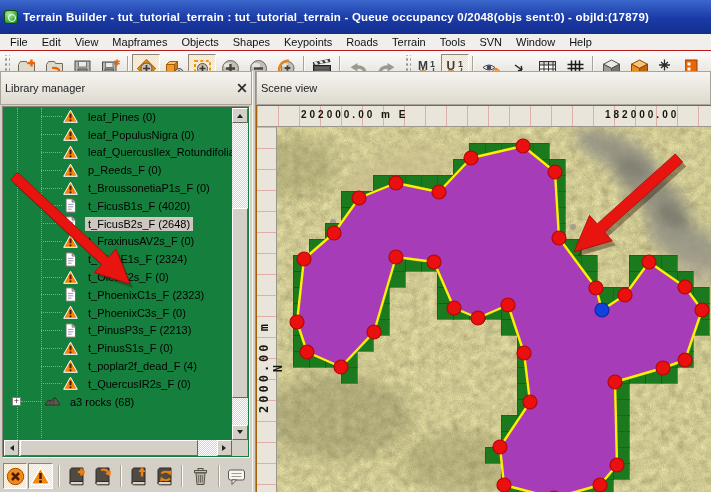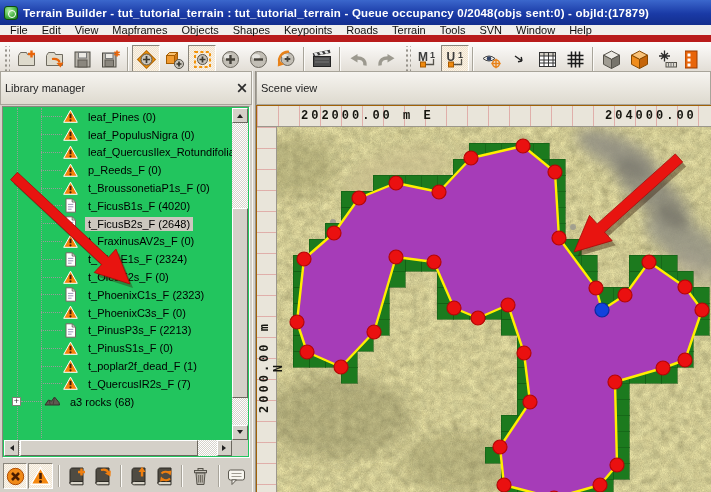--- a/index.html
+++ b/index.html
@@ -1,31 +1,31 @@
 <!DOCTYPE html>
 <html><head>
 <meta charset="utf-8">
 <style>
   * { box-sizing: border-box; margin: 0; padding: 0; }
   html,body { width:711px; height:492px; overflow:hidden; }
   body { font-family:"Liberation Sans", sans-serif; font-size:11px; background:#d4d0c8; position:relative; }
 
   
-  .titlebar { height:25px; background:linear-gradient(180deg,#3b67cc 0%,#1a3aa6 55%,#132e8e 100%);
+  .titlebar { height:34px; background:linear-gradient(180deg,#3b67cc 0%,#1a3aa6 55%,#132e8e 100%);
     color:#fff; display:flex; align-items:center; padding:0 4px; gap:5px; }
   .titlebar .ttl { font-weight:bold; font-size:11.5px; white-space:nowrap; letter-spacing:.2px; }
   .app-icon { width:14px; height:14px; border-radius:3px; flex:0 0 14px;
     background:radial-gradient(circle at 35% 30%, #aef0a0, #3fae3f 60%, #1d7a1d);
     border:1px solid #0d4d0d; position:relative; }
   .app-icon:after { content:""; position:absolute; left:3px; top:3px; width:6px; height:6px;
     border-radius:50%; border:1.5px solid #fff; }
 
   
   .menubar { height:17px; background:#f1efec; display:flex; align-items:center; padding-left:3px;
-    border-bottom:7px solid #b91c1c; }
+    border-bottom:1px solid #b91c1c; }
   .menu-item { padding:1px 7px 2px 7px; color:#111; cursor:default; }
 
   
   .toolbar-row { height:35px; background:linear-gradient(180deg,#fdfcfb,#ded9d0);
     border-bottom:1px solid #b3afa5; display:flex; align-items:center; overflow:hidden; }
   .tb { display:flex; align-items:center; height:100%; padding:0 1px; }
   .tb-handle { width:7px; height:26px; margin:0 2px;
     background-image:radial-gradient(circle, #96928a 1px, rgba(0,0,0,0) 1.3px);
     background-size:4px 5px; background-position:1px 2px; background-repeat:repeat; }
   .tb-btn { width:28px; height:28px; display:flex; align-items:center; justify-content:center;
@@ -35,21 +35,21 @@
   .tb-sep { width:0; height:24px; border-left:1px solid #a8a49a; border-right:1px solid #fbfaf7; margin:0 3px; }
 
   
   .main { position:absolute; top:71px; left:0; right:0; bottom:0; display:flex; }
   .panel-header { height:25px; background:linear-gradient(#f6f4f0,#dedacf); border:1px solid #a8a49a;
     display:flex; align-items:center; justify-content:space-between; padding:16px 4px; color:#222; }
   .splitter { width:4px; background:#d4d0c8; border-left:1px solid #f7f6f3; border-right:1px solid #96928a; }
 
   
   .library { width:252px; flex:0 0 252px; display:flex; flex-direction:column; position:relative; background:#d4d0c8; }
-  .tree-wrap { flex:1; margin:1px 2px 2px 2px; background:#22c55e; position:relative;
+  .tree-wrap { flex:1; margin:1px 2px 2px 2px; background:#15803d; position:relative;
     border:1px solid; border-color:#8a867c #fff #fff #8a867c; overflow:hidden; }
   .rows { position:absolute; left:1px; top:1px; right:17px; bottom:17px; overflow:hidden; }
   .tline { position:absolute; width:0; border-left:1px dotted #9a9a9a; top:0; }
   .trow { height:17.8px; display:flex; align-items:center; position:relative; }
   .trow .stub { position:absolute; left:37px; width:21px; height:0; border-top:1px dotted #9a9a9a; }
   .trow.outer .stub { left:17px; width:20px; }
   .trow .ticon { position:absolute; left:59px; width:15px; height:15px; }
   .trow.outer .ticon { left:40px; }
   .trow .tlabel { position:absolute; left:81px; white-space:nowrap; padding:1px 3px; color:#000; }
   .trow.outer .tlabel { left:63px; }
@@ -83,21 +83,21 @@
   
   .scene { flex:1; display:flex; flex-direction:column; background:#a16207; min-width:0; }
   .scene-body { flex:1; position:relative; margin:1px 0 0 1px; overflow:hidden; }
   .ruler-top { position:absolute; left:0; right:0; top:0; height:21px; background:#e9e5da;
     border-bottom:1px solid #9b978c; z-index:3;
     background-image:repeating-linear-gradient(to right, rgba(216,130,130,.55) 0 1px, rgba(0,0,0,0) 1px 21px); }
   .ruler-left { position:absolute; left:0; top:0; bottom:0; width:20px; background:#e9e5da;
     border-right:1px solid #9b978c; z-index:2;
     background-image:repeating-linear-gradient(to bottom, rgba(216,130,130,.55) 0 1px, rgba(0,0,0,0) 1px 21px); }
   .ruler-corner-mark { position:absolute; left:6px; top:2px; z-index:4; }
-  .rlbl { position:absolute; font-family:Liberation Mono, monospace; font-weight:700; font-size:12px;
+  .rlbl { position:absolute; font-family:Liberation Sans, sans-serif; font-weight:700; font-size:10px;
     letter-spacing:3px; color:#15150f; top:3px; z-index:4; white-space:nowrap; }
   .rlbl.left-r { left:44px; }
   .rlbl.right-r { left:348px; }
   .rlbl-v { position:absolute; left:-40px; top:251px; width:100px; height:20px; text-align:center;
     transform:rotate(-90deg); font-family:"DejaVu Sans Mono", monospace; font-weight:700; font-size:12px;
     letter-spacing:3px; color:#15150f; z-index:3; }
   .map { position:absolute; left:20px; top:21px; right:0; bottom:0; }
   .map svg { display:block; }
 </style>
 </head>
@@ -490,30 +490,30 @@
               </svg></span>
             <span class="tlabel">t_PinusS1s_F (0)</span>
           </div>
           <div class="trow">
             <span class="stub"></span>
             <span class="ticon"><svg width="15" height="15" viewBox="0 0 15 15">
                 <polygon points="7.5,1.2 14.3,13.3 .7,13.3" fill="#f5820a" stroke="#fff" stroke-width="1"></polygon>
                 <path d="M7.5 4.8v4.4" stroke="#46200a" stroke-width="2"></path>
                 <circle cx="7.5" cy="11.3" r="1.1" fill="#46200a"></circle>
               </svg></span>
-            <span class="tlabel">t_poplar2f_dead_F (1)</span>
-          </div>
-          <div class="trow">
-            <span class="stub"></span>
-            <span class="ticon"><svg width="15" height="15" viewBox="0 0 15 15">
-                <polygon points="7.5,1.2 14.3,13.3 .7,13.3" fill="#f5820a" stroke="#fff" stroke-width="1"></polygon>
-                <path d="M7.5 4.8v4.4" stroke="#46200a" stroke-width="2"></path>
-                <circle cx="7.5" cy="11.3" r="1.1" fill="#46200a"></circle>
-              </svg></span>
-            <span class="tlabel">t_QuercusIR2s_F (7)</span>
+            <span class="tlabel">t_poplar2f_dead_F (4)</span>
+          </div>
+          <div class="trow">
+            <span class="stub"></span>
+            <span class="ticon"><svg width="15" height="15" viewBox="0 0 15 15">
+                <polygon points="7.5,1.2 14.3,13.3 .7,13.3" fill="#f5820a" stroke="#fff" stroke-width="1"></polygon>
+                <path d="M7.5 4.8v4.4" stroke="#46200a" stroke-width="2"></path>
+                <circle cx="7.5" cy="11.3" r="1.1" fill="#46200a"></circle>
+              </svg></span>
+            <span class="tlabel">t_QuercusIR2s_F (0)</span>
           </div>
           <div class="trow outer">
             <span class="stub"></span>
             <span class="expander">+</span>
             <span class="ticon"><svg width="17" height="13" viewBox="0 0 17 13">
                 <path d="M1 11l3.5-5 3 1.2L10.5 3l4.5 5.5.5 2.5z" fill="#5e5a50" stroke="#33302a"></path>
                 <path d="M5 6.5l1.5 4.5M10.5 3.5L9 11" stroke="#423f37" fill="none"></path>
               </svg></span>
             <span class="tlabel">a3 rocks (68)</span>
           </div>
@@ -629,21 +629,21 @@
 
   <div class="scene">
     <div class="panel-header">
       <span>Scene view</span>
     </div>
     <div class="scene-body">
       <div class="ruler-top"></div>
       <div class="ruler-left"></div>
       <span class="ruler-corner-mark"></span>
       <span class="rlbl left-r">202000.00 m E</span>
-      <span class="rlbl right-r">204000.00</span>
+      <span class="rlbl right-r">182000.00</span>
       <span class="rlbl-v">2000.00 m N</span>
       <div class="map">
           <svg width="434" height="382" viewBox="0 0 434 382">
 <defs>
  <filter id="grass" x="0" y="0" width="100%" height="100%">
    <feTurbulence type="fractalNoise" baseFrequency="0.12" numOctaves="4" seed="11"></feTurbulence>
    <feColorMatrix type="matrix" values="0.45 0.35 0.10 0 0.28  0.40 0.35 0.10 0 0.26  0.20 0.20 0.05 0 0.12  0 0 0 0 1"></feColorMatrix>
  </filter>
  <filter id="grain" x="0" y="0" width="100%" height="100%">
    <feTurbulence type="fractalNoise" baseFrequency="0.9" numOctaves="2" seed="5"></feTurbulence>

